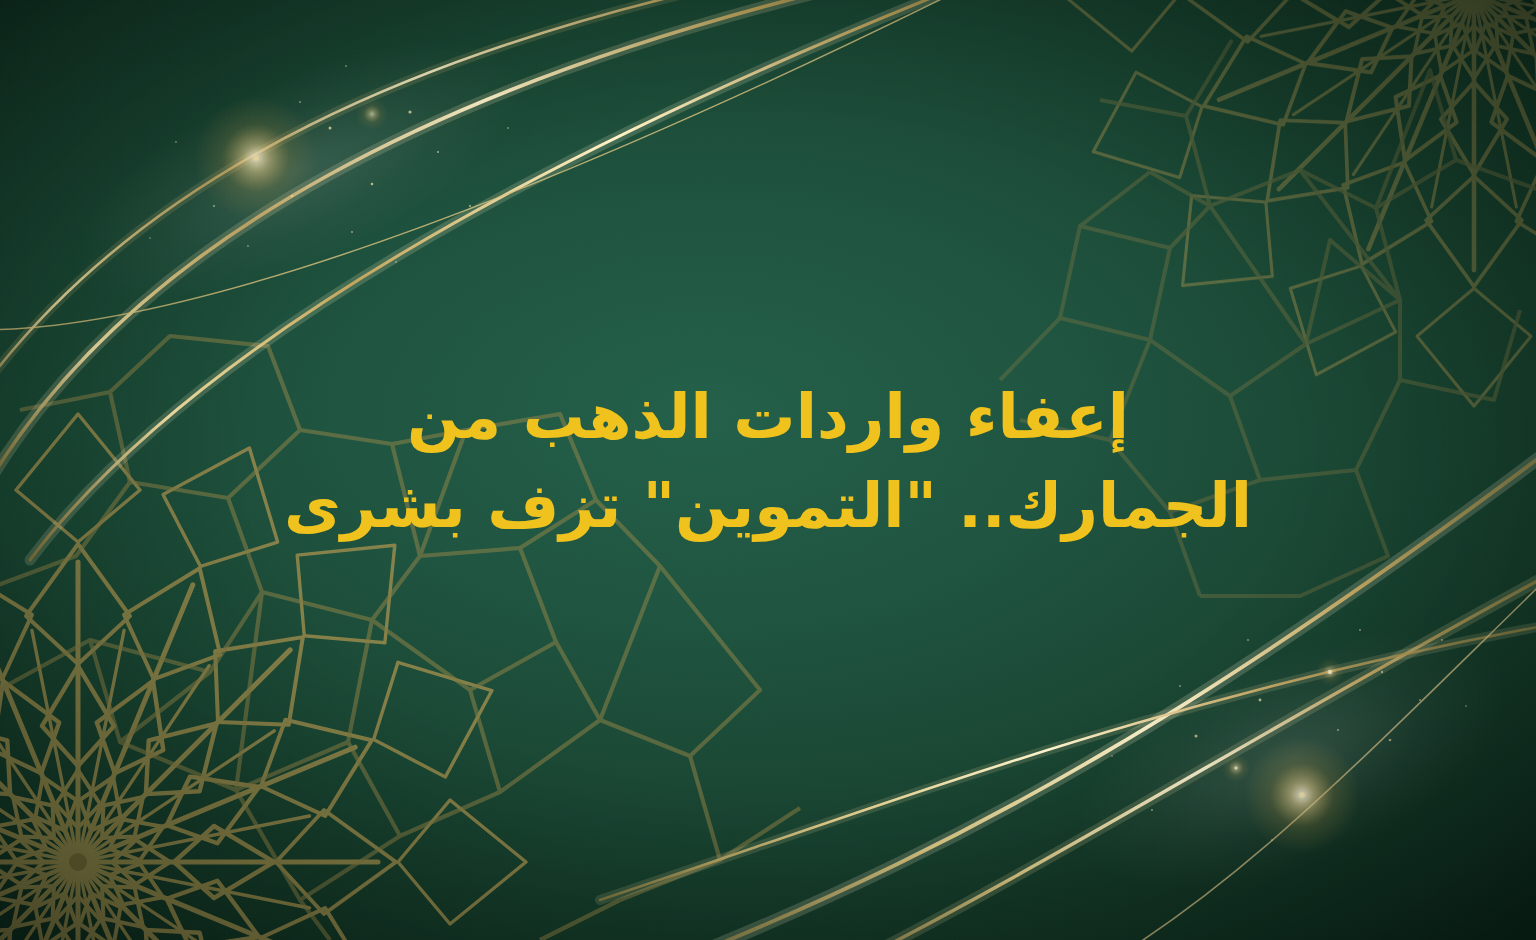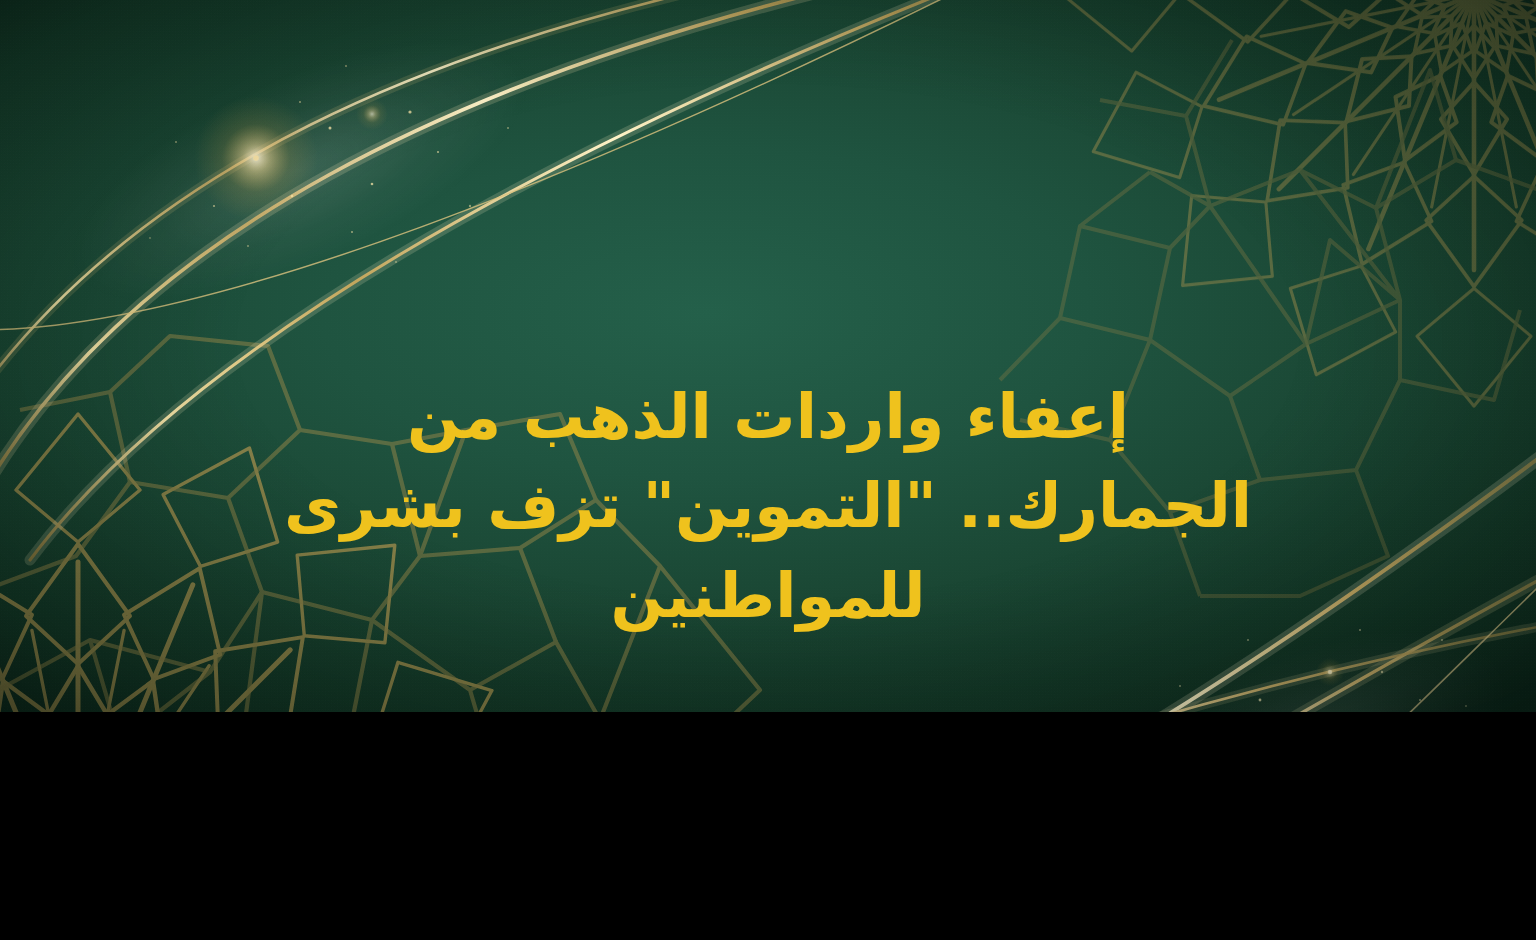--- a/index.html
+++ b/index.html
@@ -4,21 +4,21 @@
 <title>News Banner</title>
 <style>
   html, body {
     margin: 0;
     padding: 0;
     background: #000;
   }
   #stage {
     position: relative;
     width: 1536px;
-    height: 712px;
+    height: 940px;
     overflow: hidden;
     background: #7f1d1d;
     font-family: "DejaVu Sans", "Liberation Sans", sans-serif;
   }
 
   
   .layer {
     position: absolute;
     inset: 0;
     pointer-events: none;
@@ -305,17 +305,16 @@
     </g>
   </svg>
 
   <div class="layer bg-vignette"></div>
   <div class="layer bg-noise"></div>
 
   <div class="headline-wrap">
     <h1 class="headline">
       <span class="ln">إعفاء واردات الذهب من</span>
       <span class="ln">الجمارك.. "التموين" تزف بشرى</span>
-      <span class="ln">للمواطنين</span>
     </h1>
   </div>
 
 </div>
 
 </body></html>

